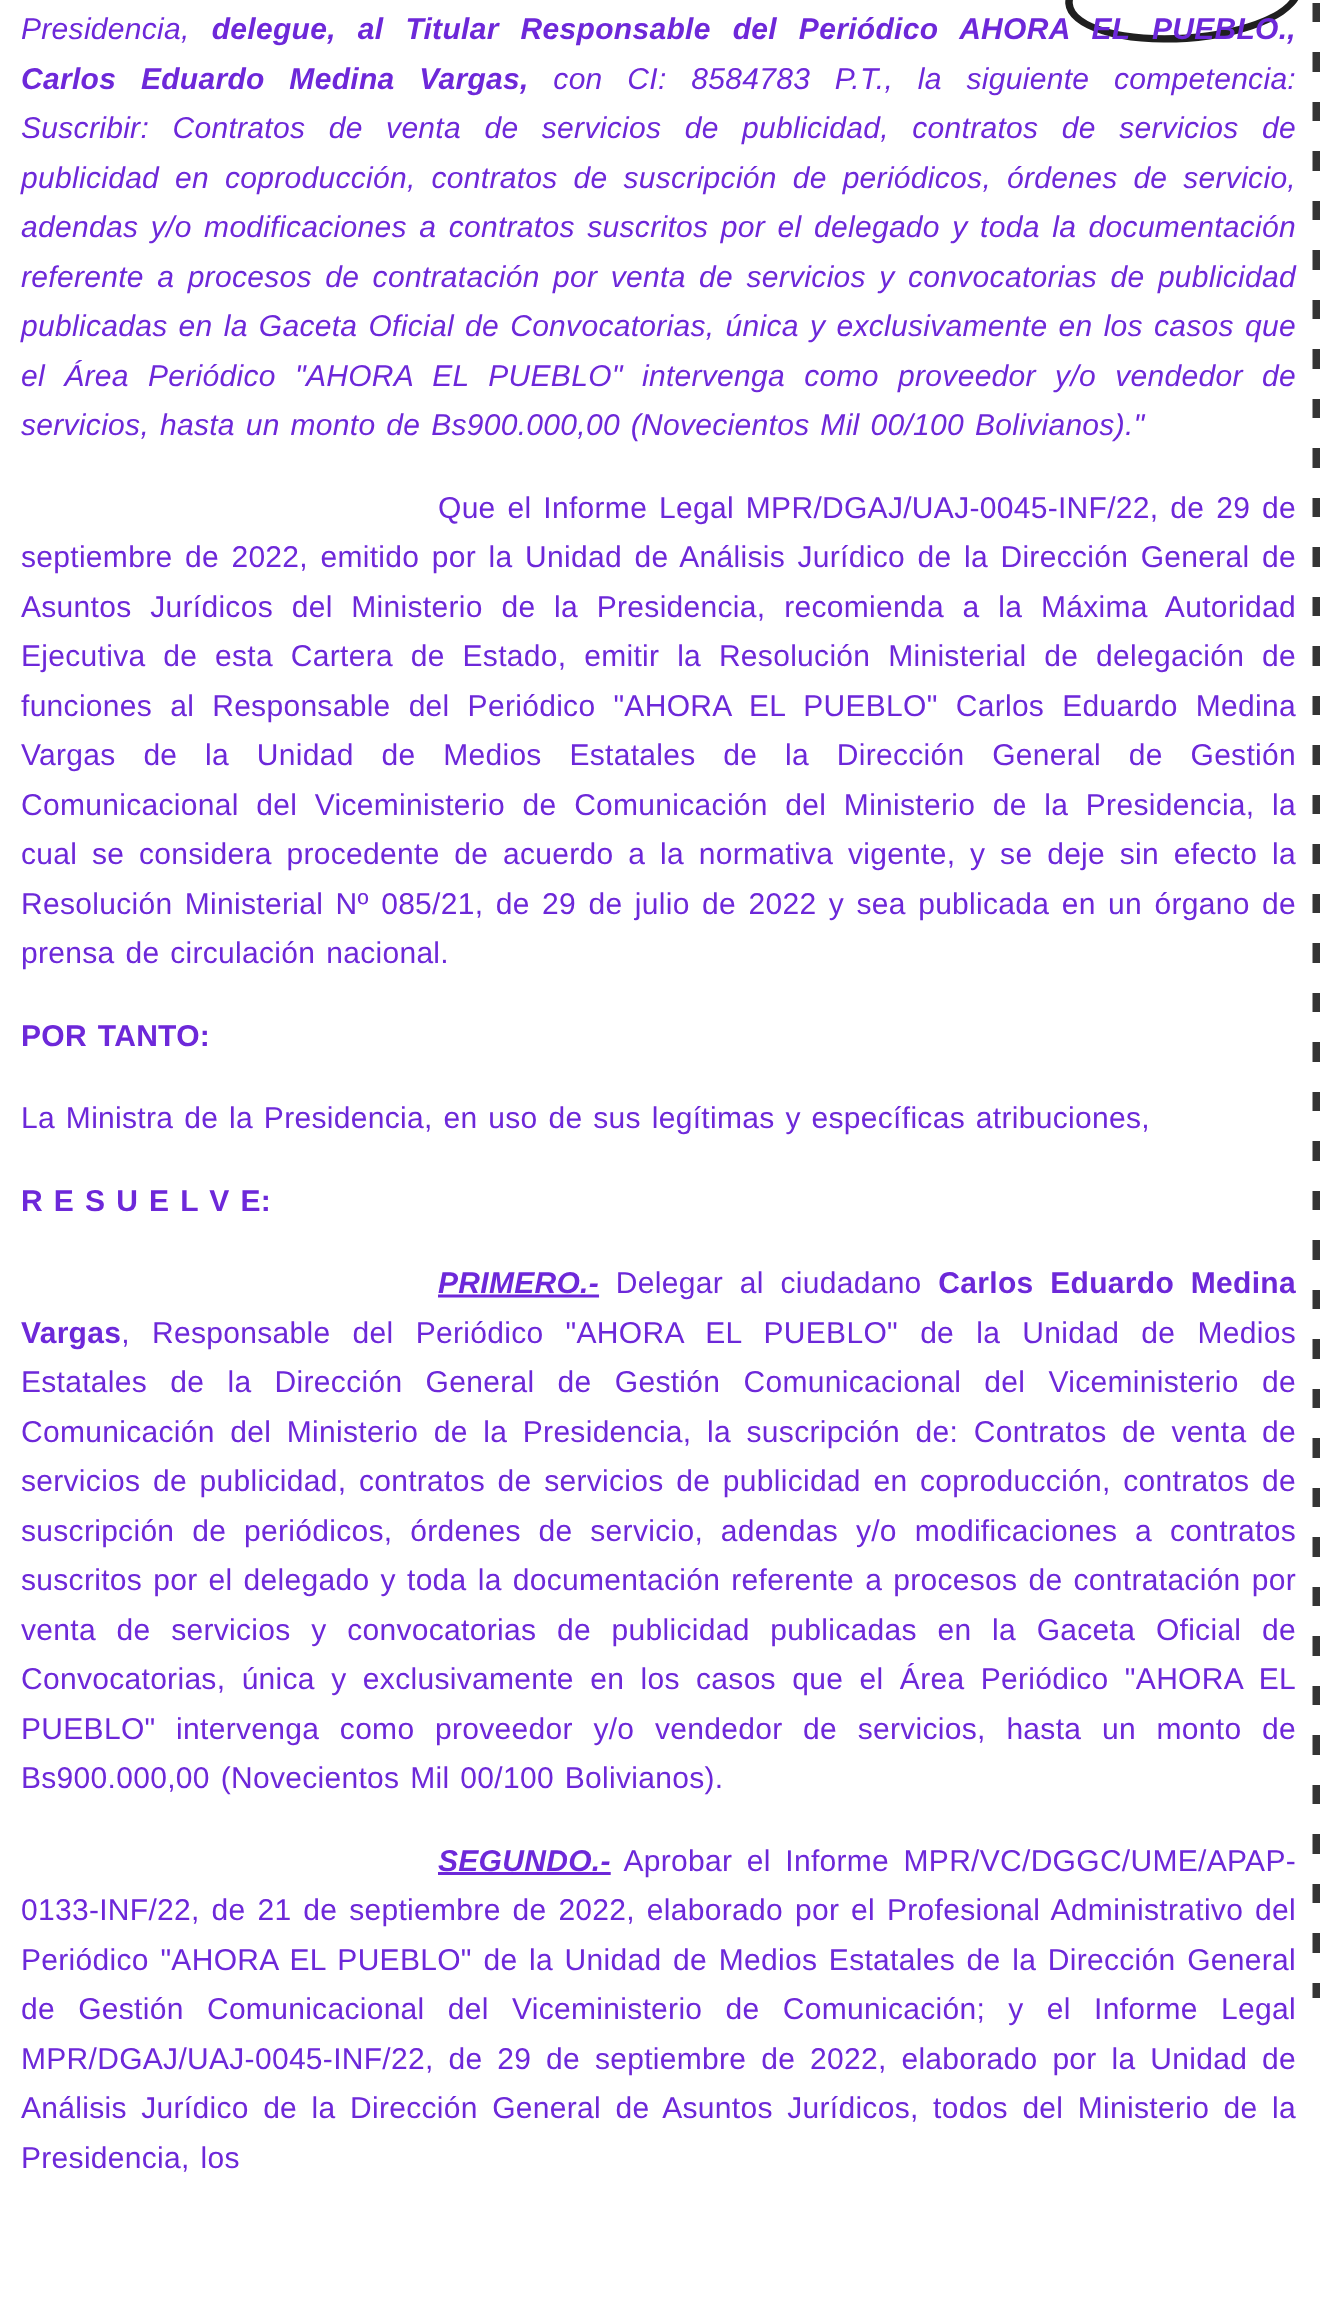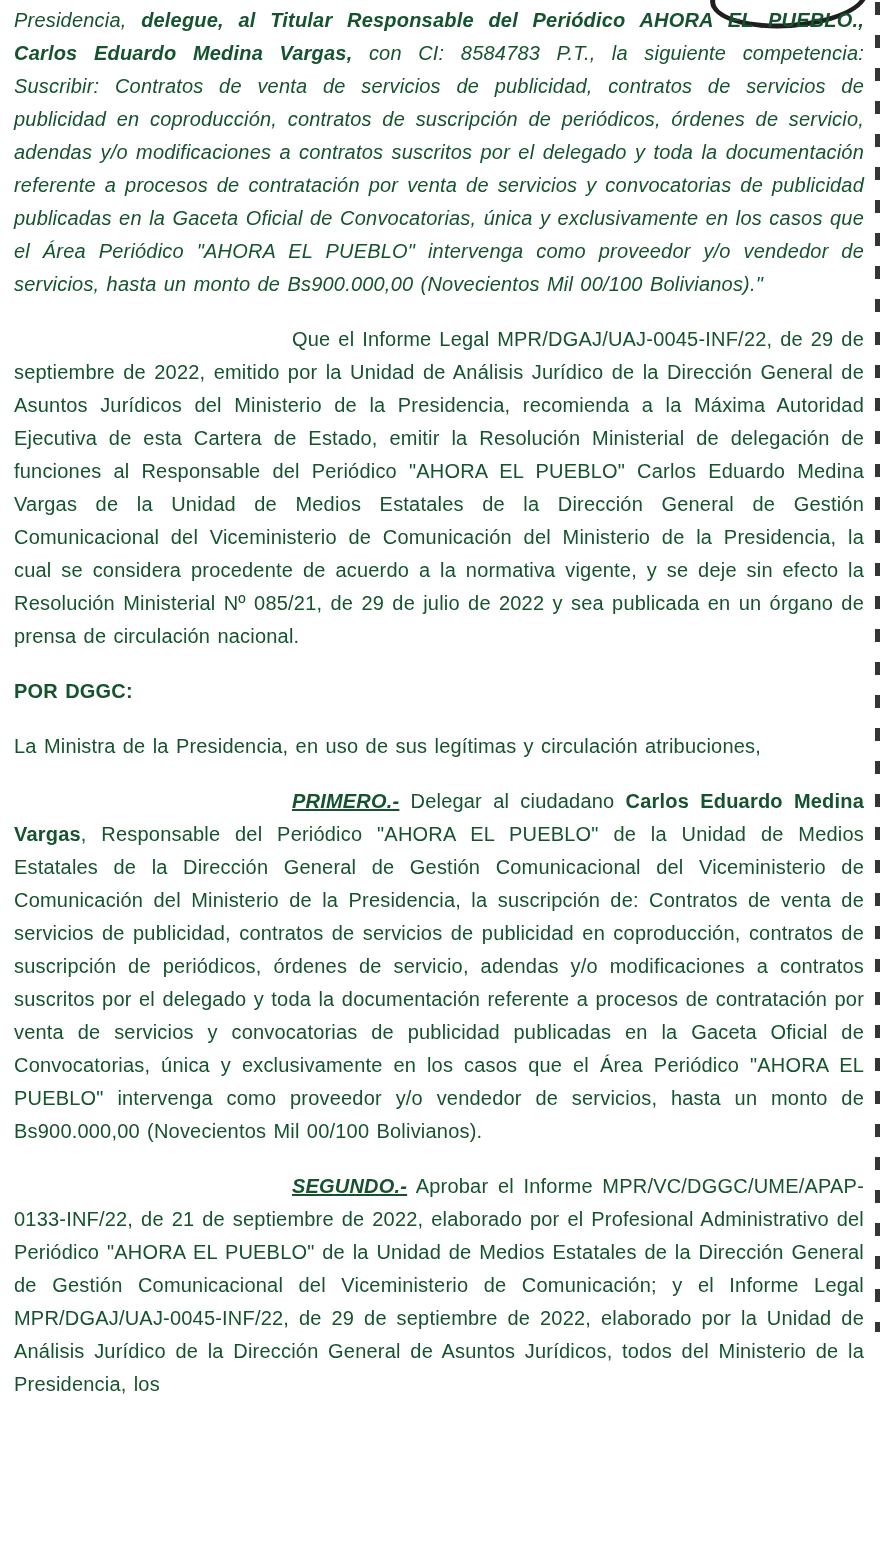--- a/index.html
+++ b/index.html
@@ -9,21 +9,21 @@
   }
   .page {
     position: relative;
     width: 880px;
     height: 1544px;
     background: #ffffff;
     overflow: hidden;
     box-sizing: border-box;
     padding: 4px 16px 0 14px;
     font-family: "Liberation Sans", sans-serif;
-    color: #14532d;
+    color: #6d28d9;
   }
   .doc-body { position: relative; }
   p.para {
     margin: 0 0 22px 0;
     font-size: 20px;
     line-height: 33px;
     text-align: justify;
     word-spacing: 1.5px;
     letter-spacing: 0.2px;
   }
@@ -65,18 +65,19 @@
 </style>
 </head>
 <body>
 
 <div class="page">
   <div class="stamp"></div>
   <div class="edge-artifacts"></div>
   <div class="doc-body">
       <p class="para quote noindent"><span class="i">Presidencia, </span><span class="b i">delegue, al Titular Responsable del Periódico AHORA EL PUEBLO., </span><span class="b i">Carlos Eduardo Medina Vargas, </span><span class="i">con CI: 8584783 P.T., la siguiente competencia: Suscribir: Contratos de venta de servicios de publicidad, contratos de servicios de publicidad en coproducción, contratos de suscripción de periódicos, órdenes de servicio, adendas y/o modificaciones a contratos suscritos por el delegado y toda la documentación referente a procesos de contratación por venta de servicios y convocatorias de publicidad publicadas en la Gaceta Oficial de Convocatorias, única y exclusivamente en los casos que el Área Periódico "AHORA EL PUEBLO" intervenga como proveedor y/o vendedor de servicios, hasta un monto de Bs900.000,00 (Novecientos Mil 00/100 Bolivianos)."</span></p>
       <p class="para indent"><span>Que el Informe Legal MPR/DGAJ/UAJ-0045-INF/22, de 29 de septiembre de 2022, emitido por la Unidad de Análisis Jurídico de la Dirección General de Asuntos Jurídicos del Ministerio de la Presidencia, recomienda a la Máxima Autoridad Ejecutiva de esta Cartera de Estado, emitir la Resolución Ministerial de delegación de funciones al Responsable del Periódico "AHORA EL PUEBLO" Carlos Eduardo Medina Vargas de la Unidad de Medios Estatales de la Dirección General de Gestión Comunicacional del Viceministerio de Comunicación del Ministerio de la Presidencia, la cual se considera procedente de acuerdo a la normativa vigente, y se deje sin efecto la Resolución Ministerial Nº 085/21, de 29 de julio de 2022 y sea publicada en un órgano de prensa de circulación nacional.</span></p>
-      <p class="para left noindent"><span class="b">POR DGGC:</span></p>
-      <p class="para left noindent"><span>La Ministra de la Presidencia, en uso de sus legítimas y circulación atribuciones,</span></p>
+      <p class="para left noindent"><span class="b">POR TANTO:</span></p>
+      <p class="para left noindent"><span>La Ministra de la Presidencia, en uso de sus legítimas y específicas atribuciones,</span></p>
+      <p class="para left noindent"><span class="b">R E S U E L V E:</span></p>
       <p class="para indent"><span class="b u">PRIMERO.-</span><span> Delegar al ciudadano </span><span class="b">Carlos Eduardo Medina Vargas</span><span>, Responsable del Periódico "AHORA EL PUEBLO" de la Unidad de Medios Estatales de la Dirección General de Gestión Comunicacional del Viceministerio de Comunicación del Ministerio de la Presidencia, la suscripción de: Contratos de venta de servicios de publicidad, contratos de servicios de publicidad en coproducción, contratos de suscripción de periódicos, órdenes de servicio, adendas y/o modificaciones a contratos suscritos por el delegado y toda la documentación referente a procesos de contratación por venta de servicios y convocatorias de publicidad publicadas en la Gaceta Oficial de Convocatorias, única y exclusivamente en los casos que el Área Periódico "AHORA EL PUEBLO" intervenga como proveedor y/o vendedor de servicios, hasta un monto de Bs900.000,00 (Novecientos Mil 00/100 Bolivianos).</span></p>
       <p class="para indent"><span class="b u">SEGUNDO.-</span><span> Aprobar el Informe MPR/VC/DGGC/UME/APAP-0133-INF/22, de 21 de septiembre de 2022, elaborado por el Profesional Administrativo del Periódico "AHORA EL PUEBLO" de la Unidad de Medios Estatales de la Dirección General de Gestión Comunicacional del Viceministerio de Comunicación; y el Informe Legal MPR/DGAJ/UAJ-0045-INF/22, de 29 de septiembre de 2022, elaborado por la Unidad de Análisis Jurídico de la Dirección General de Asuntos Jurídicos, todos del Ministerio de la Presidencia, los</span></p>
     </div>
 </div>
 
 </body></html>

